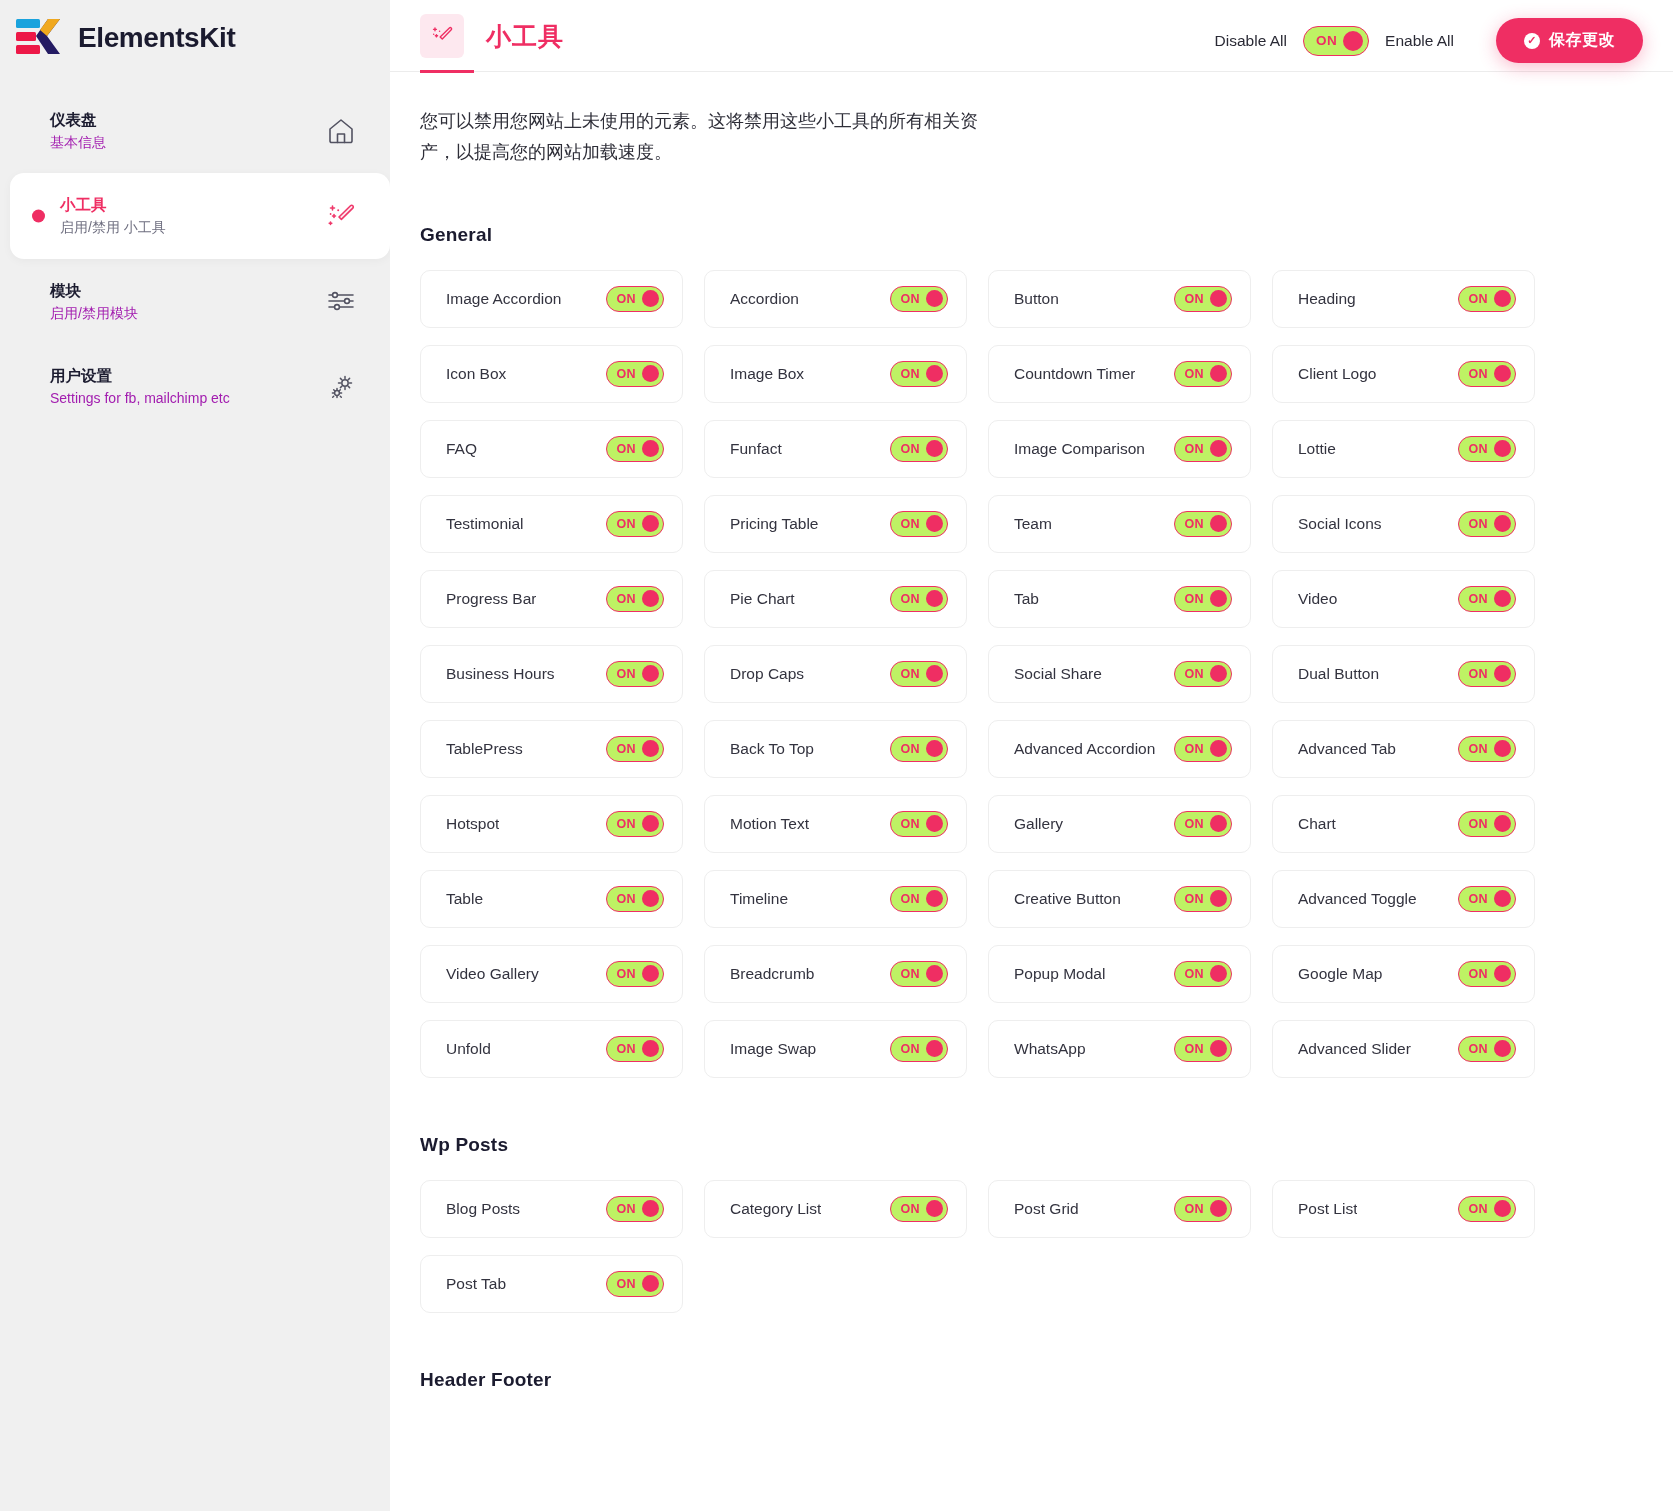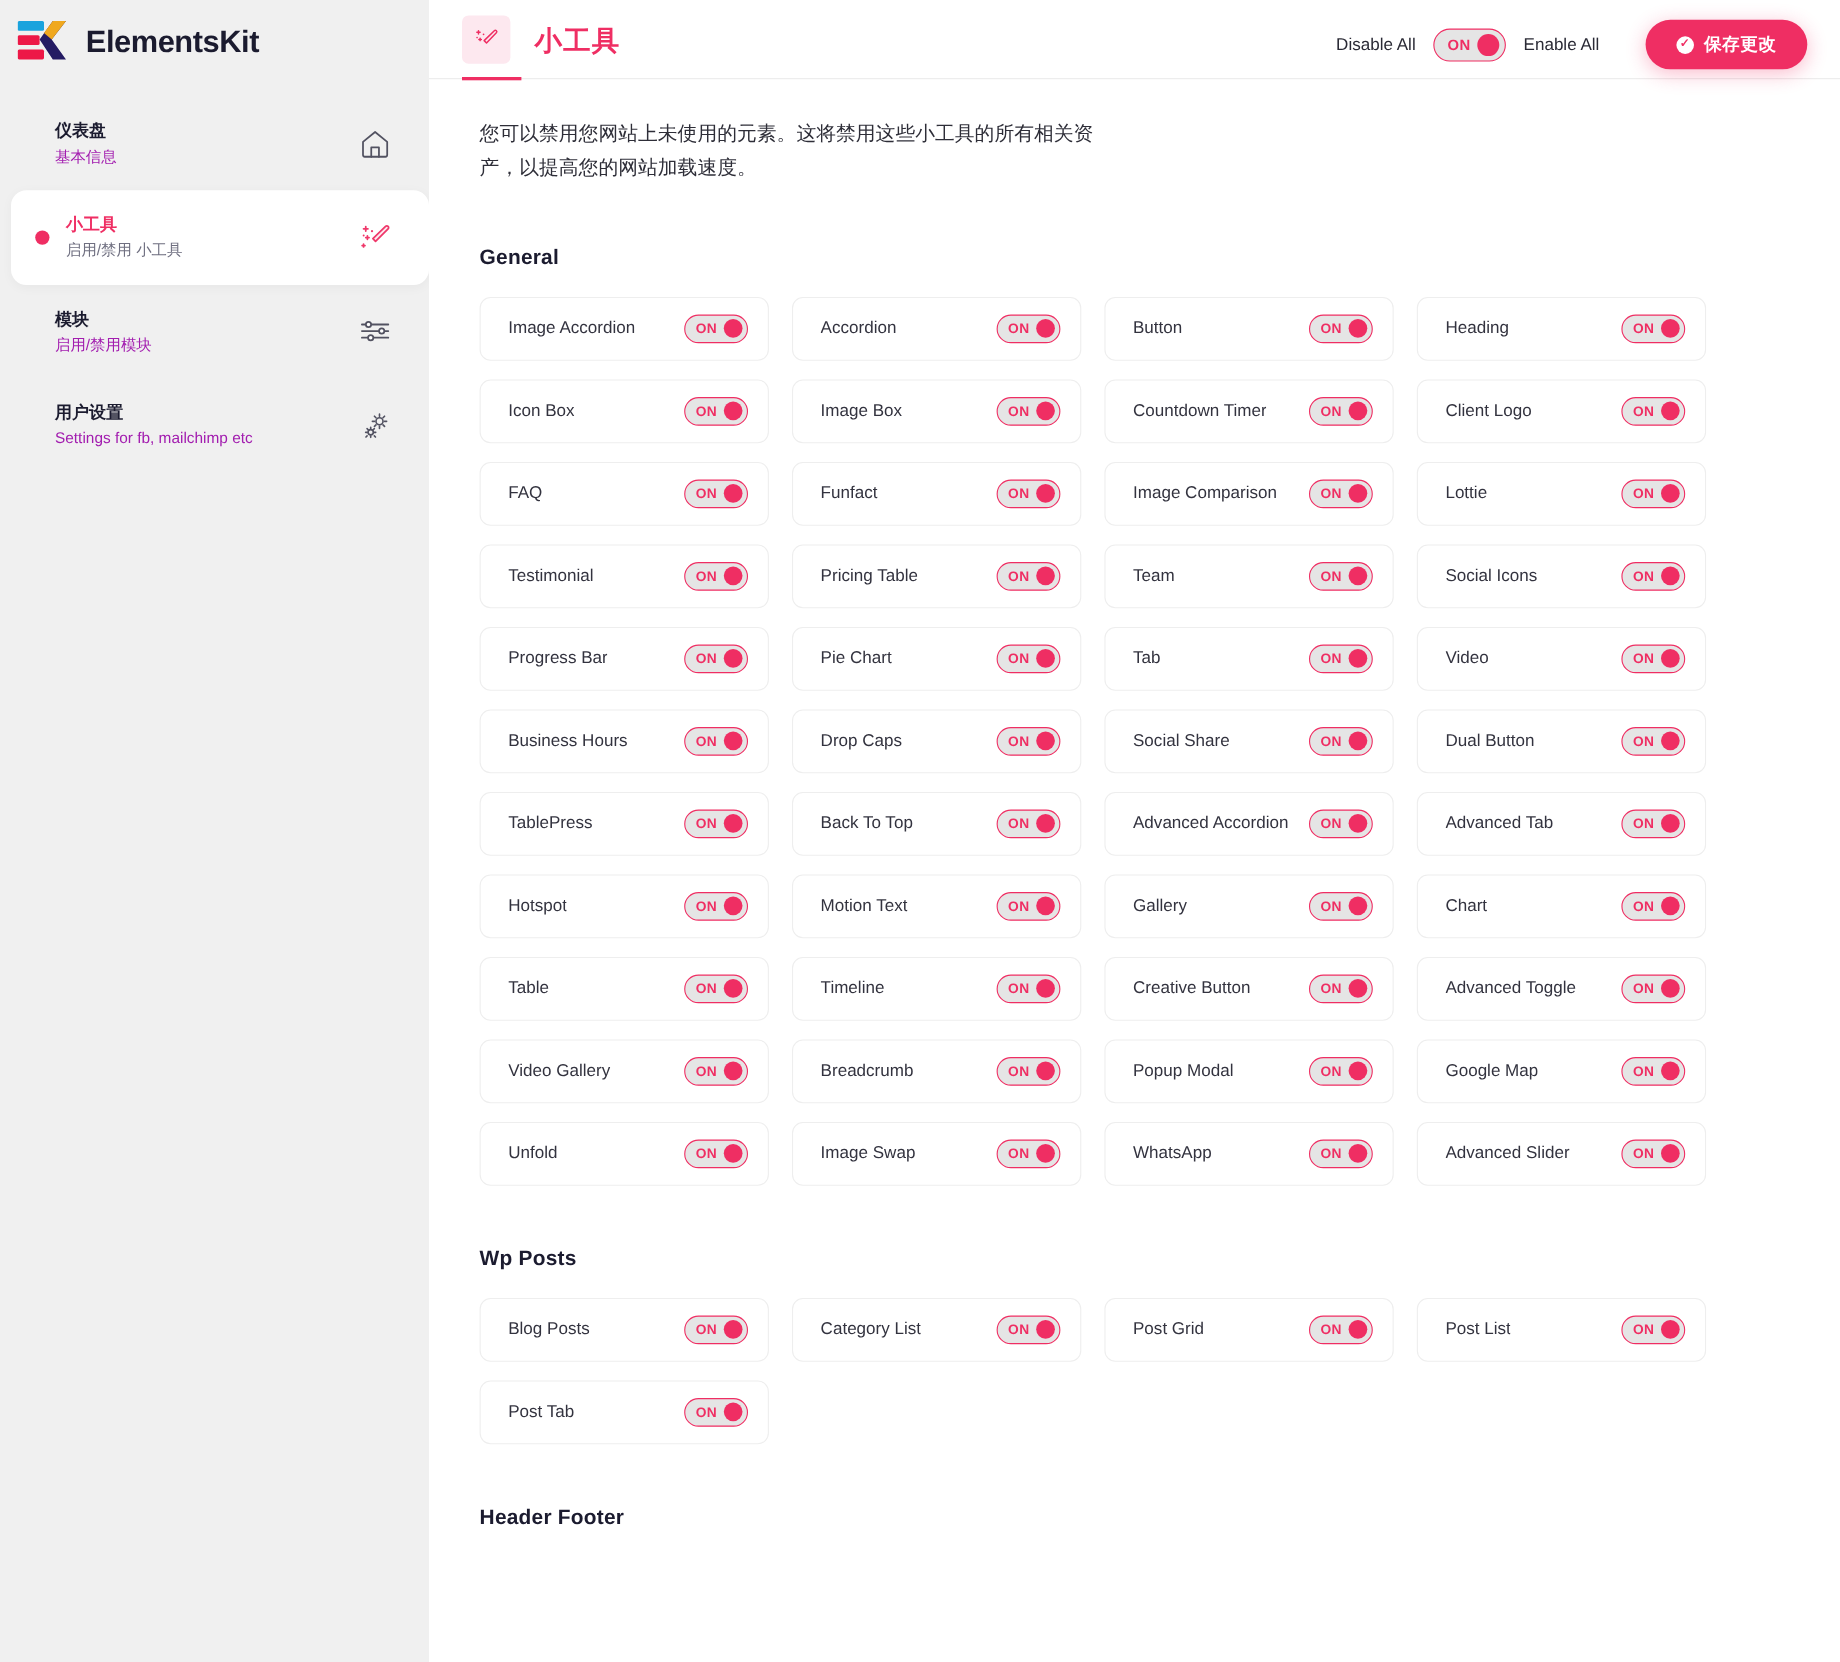--- a/index.html
+++ b/index.html
@@ -160,41 +160,41 @@
   
   .toggle {
     display: inline-flex;
     align-items: center;
     gap: 6px;
     border: 1.6px solid #ef2e63;
     border-radius: 999px;
     height: 26px;
     padding: 0 4px 0 9px;
     cursor: pointer;
-    background: #e5e5e5;
+    background: #bef264;
     flex: 0 0 auto;
   }
   .toggle .txt {
     font-size: 12.5px;
     font-weight: 700;
     color: #ef2e63;
     letter-spacing: .4px;
     line-height: 1;
   }
   .toggle .knob {
     width: 17px; height: 17px;
     border-radius: 50%;
     background: #ef2e63;
   }
   .toggle.big { height: 30px; padding: 0 5px 0 12px; }
   .toggle.big .txt { font-size: 13.5px; }
   .toggle.big .knob { width: 20px; height: 20px; }
 
   
-  .content { padding: 34px 0 0 16px; }
+  .content { padding: 34px 0 0 0; }
   .intro {
     font-size: 18px;
     color: #2e2e38;
     line-height: 1.72;
     max-width: 600px;
     padding-left: 30px;
     font-weight: 400;
   }
   .section { padding-left: 30px; }
   .section-title {

